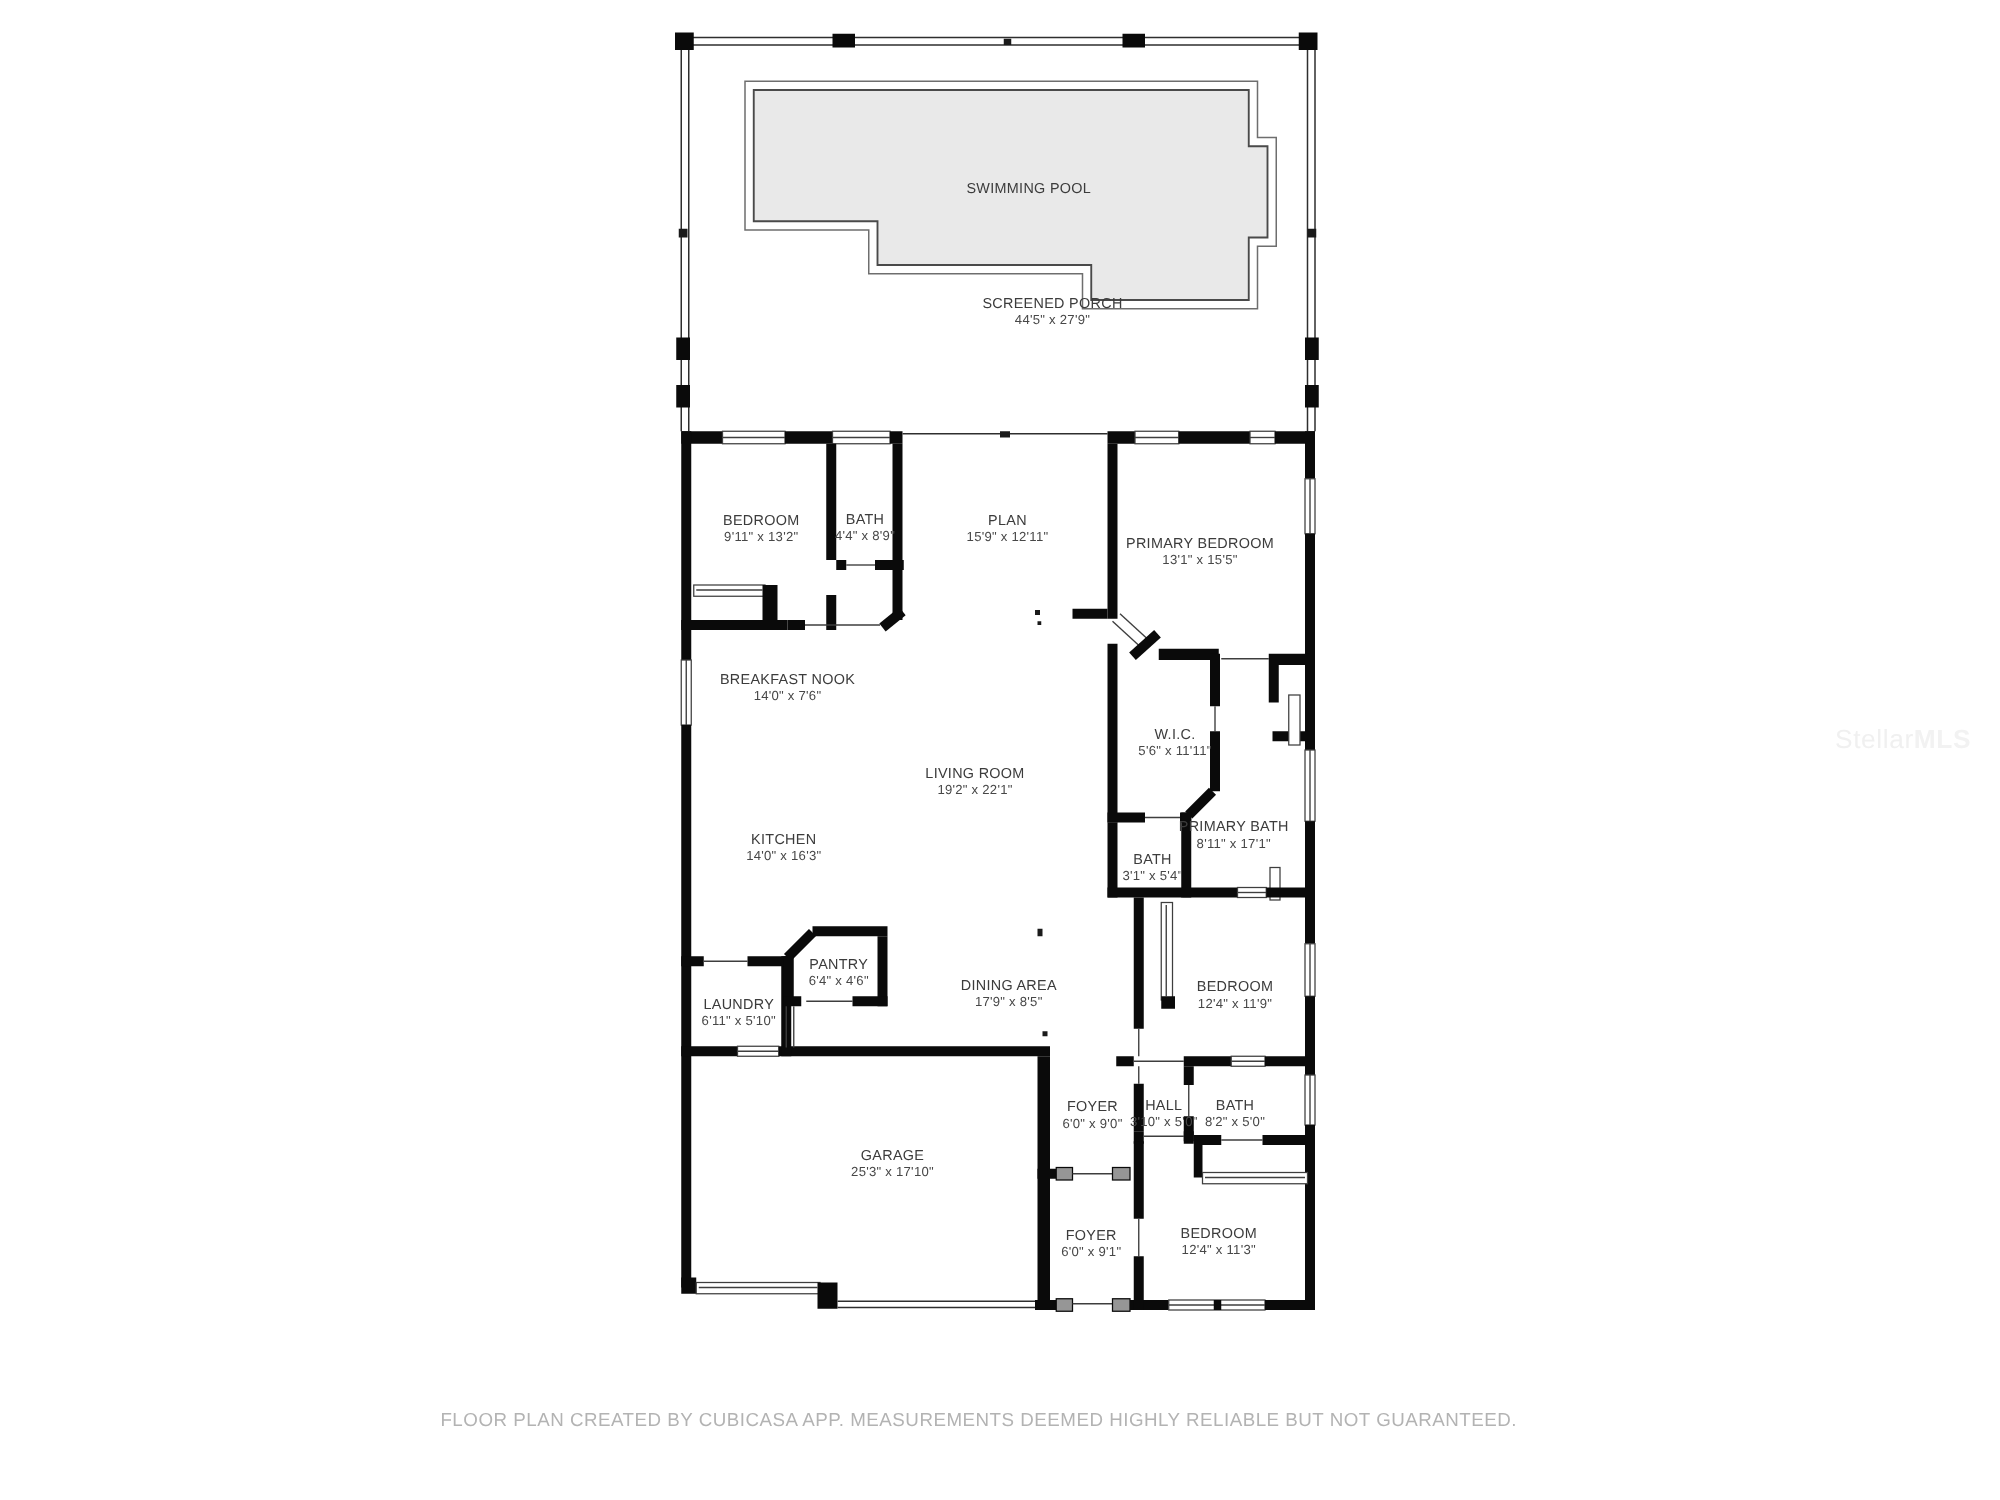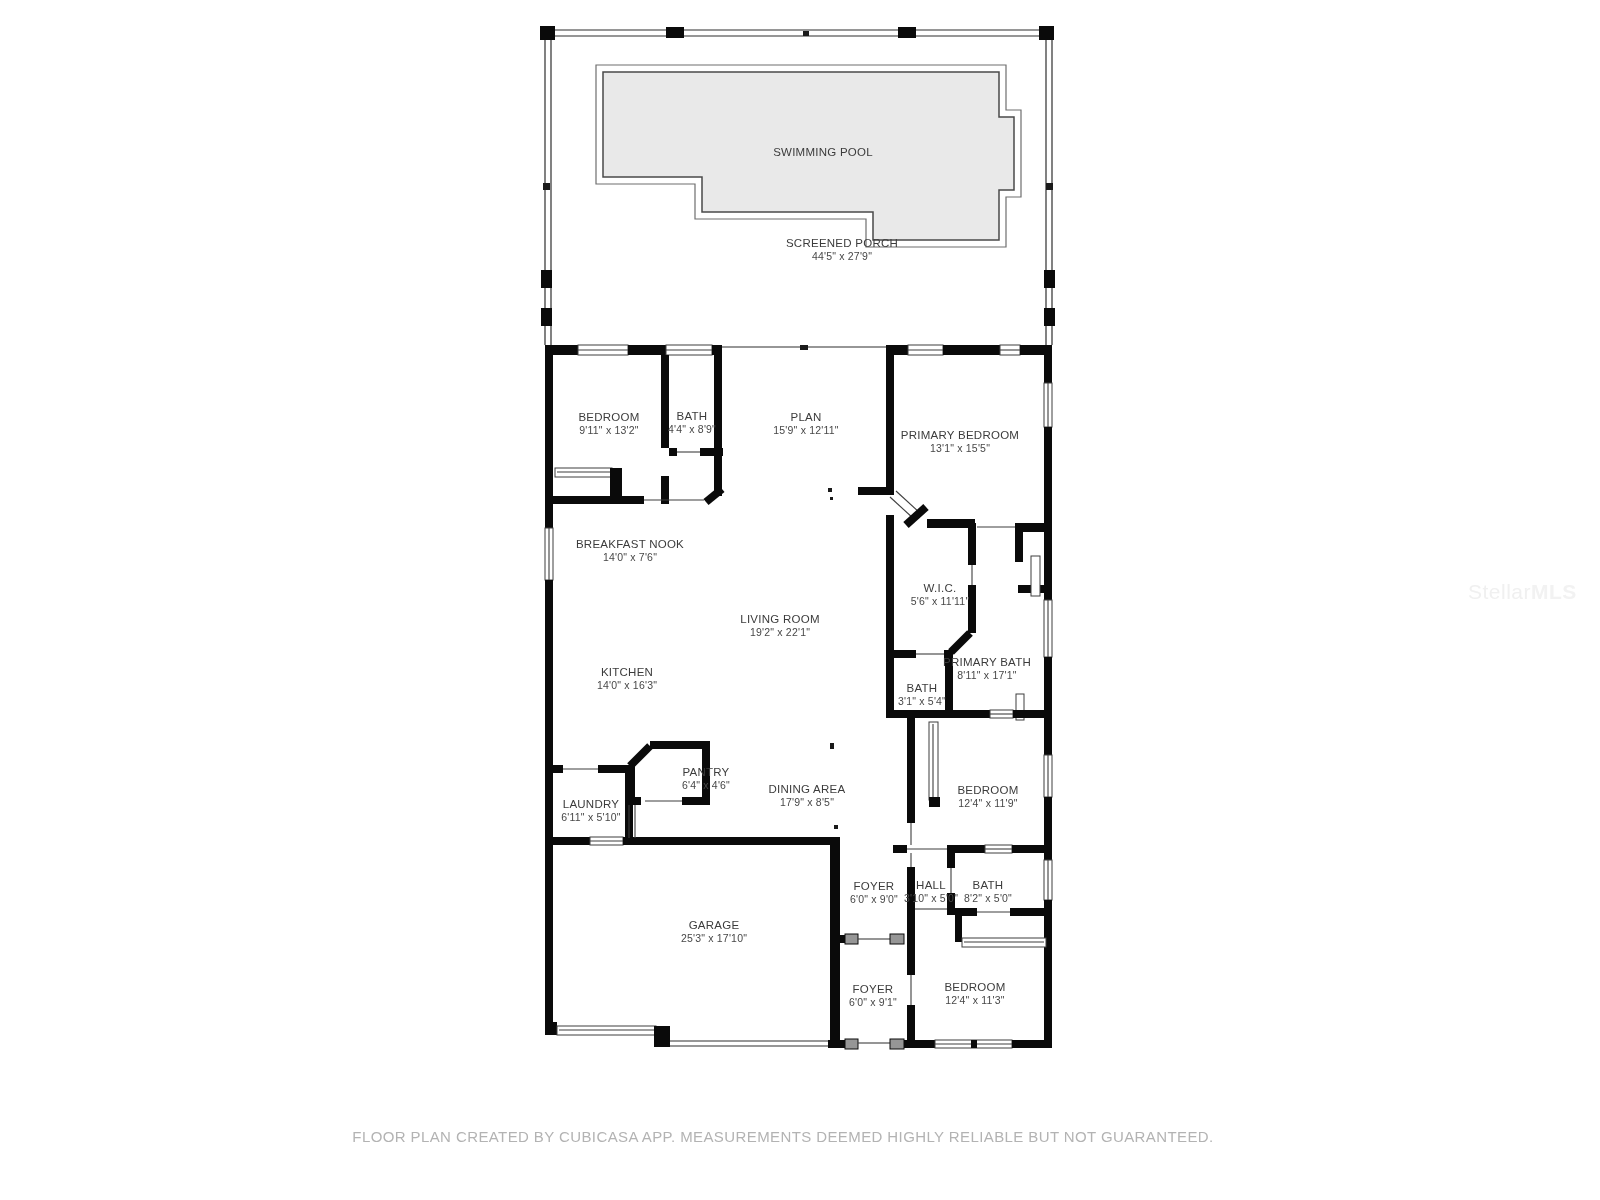--- a/index.html
+++ b/index.html
@@ -282,21 +282,21 @@
     <span class="room-dims">14'0" x 16'3"</span>
   </div>
   <div class="room-label" style="left:987px;top:669px;">
     <span class="room-name">PRIMARY BATH</span>
     <span class="room-dims">8'11" x 17'1"</span>
   </div>
   <div class="room-label" style="left:922px;top:695px;">
     <span class="room-name">BATH</span>
     <span class="room-dims">3'1" x 5'4"</span>
   </div>
-  <div class="room-label" style="left:671px;top:779px;margin-left:35px;">
+  <div class="room-label" style="left:671px;top:779px;">
     <span class="room-name">PANTRY</span>
     <span class="room-dims">6'4" x 4'6"</span>
   </div>
   <div class="room-label" style="left:807px;top:796px;text-align:center;">
     <span class="room-name">DINING AREA</span>
     <span class="room-dims">17'9" x 8'5"</span>
   </div>
   <div class="room-label" style="left:591px;top:811px;">
     <span class="room-name">LAUNDRY</span>
     <span class="room-dims">6'11" x 5'10"</span>

